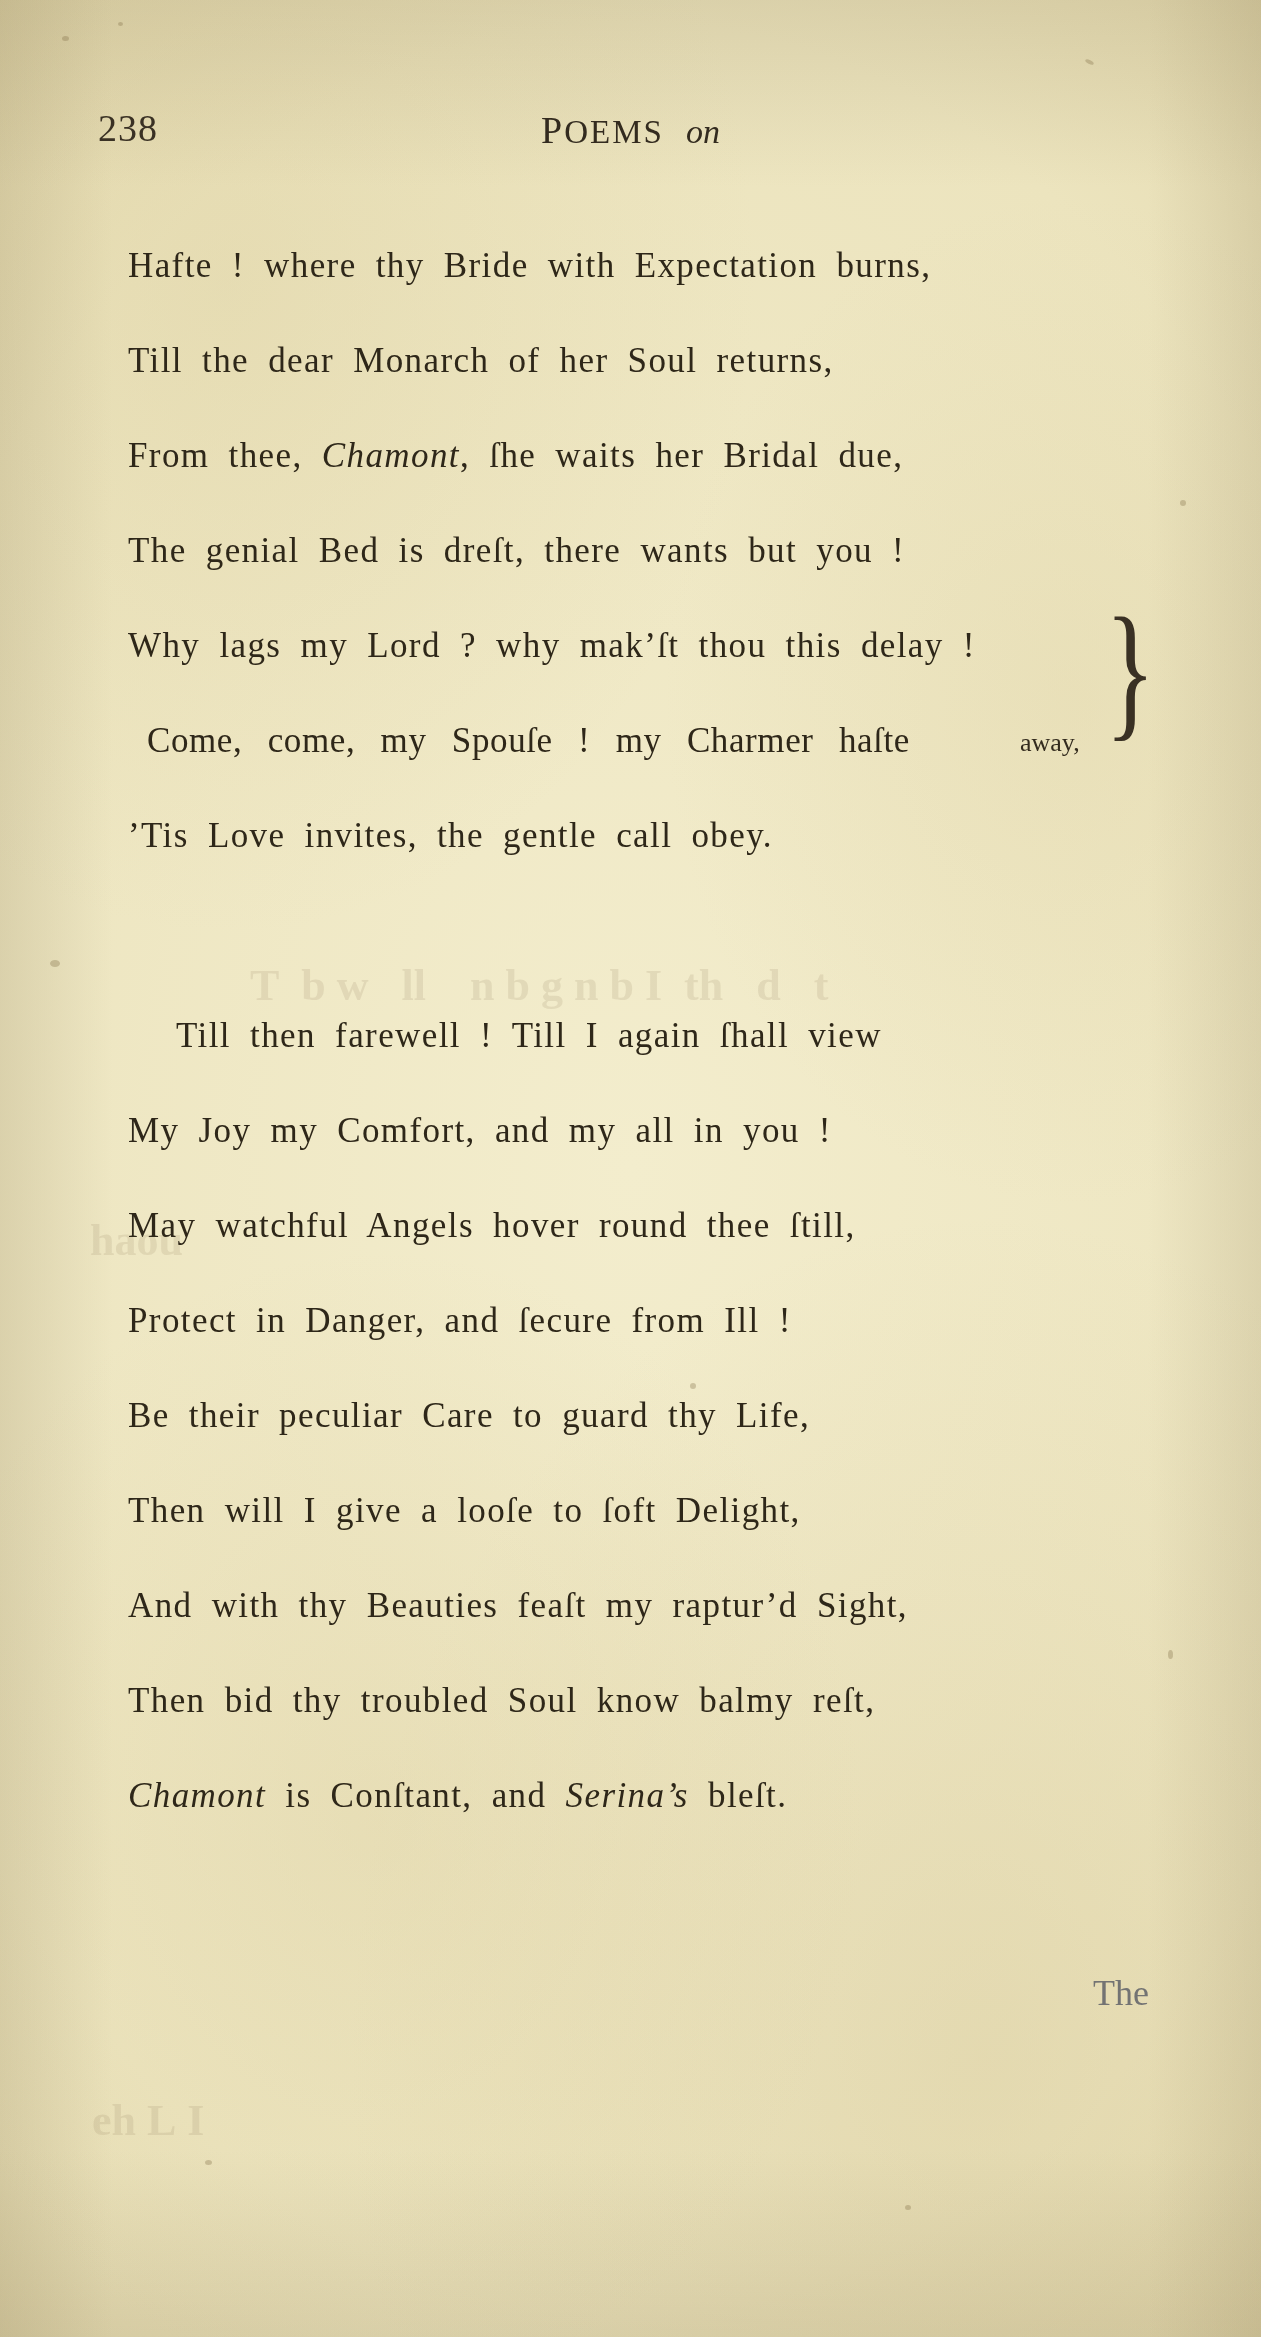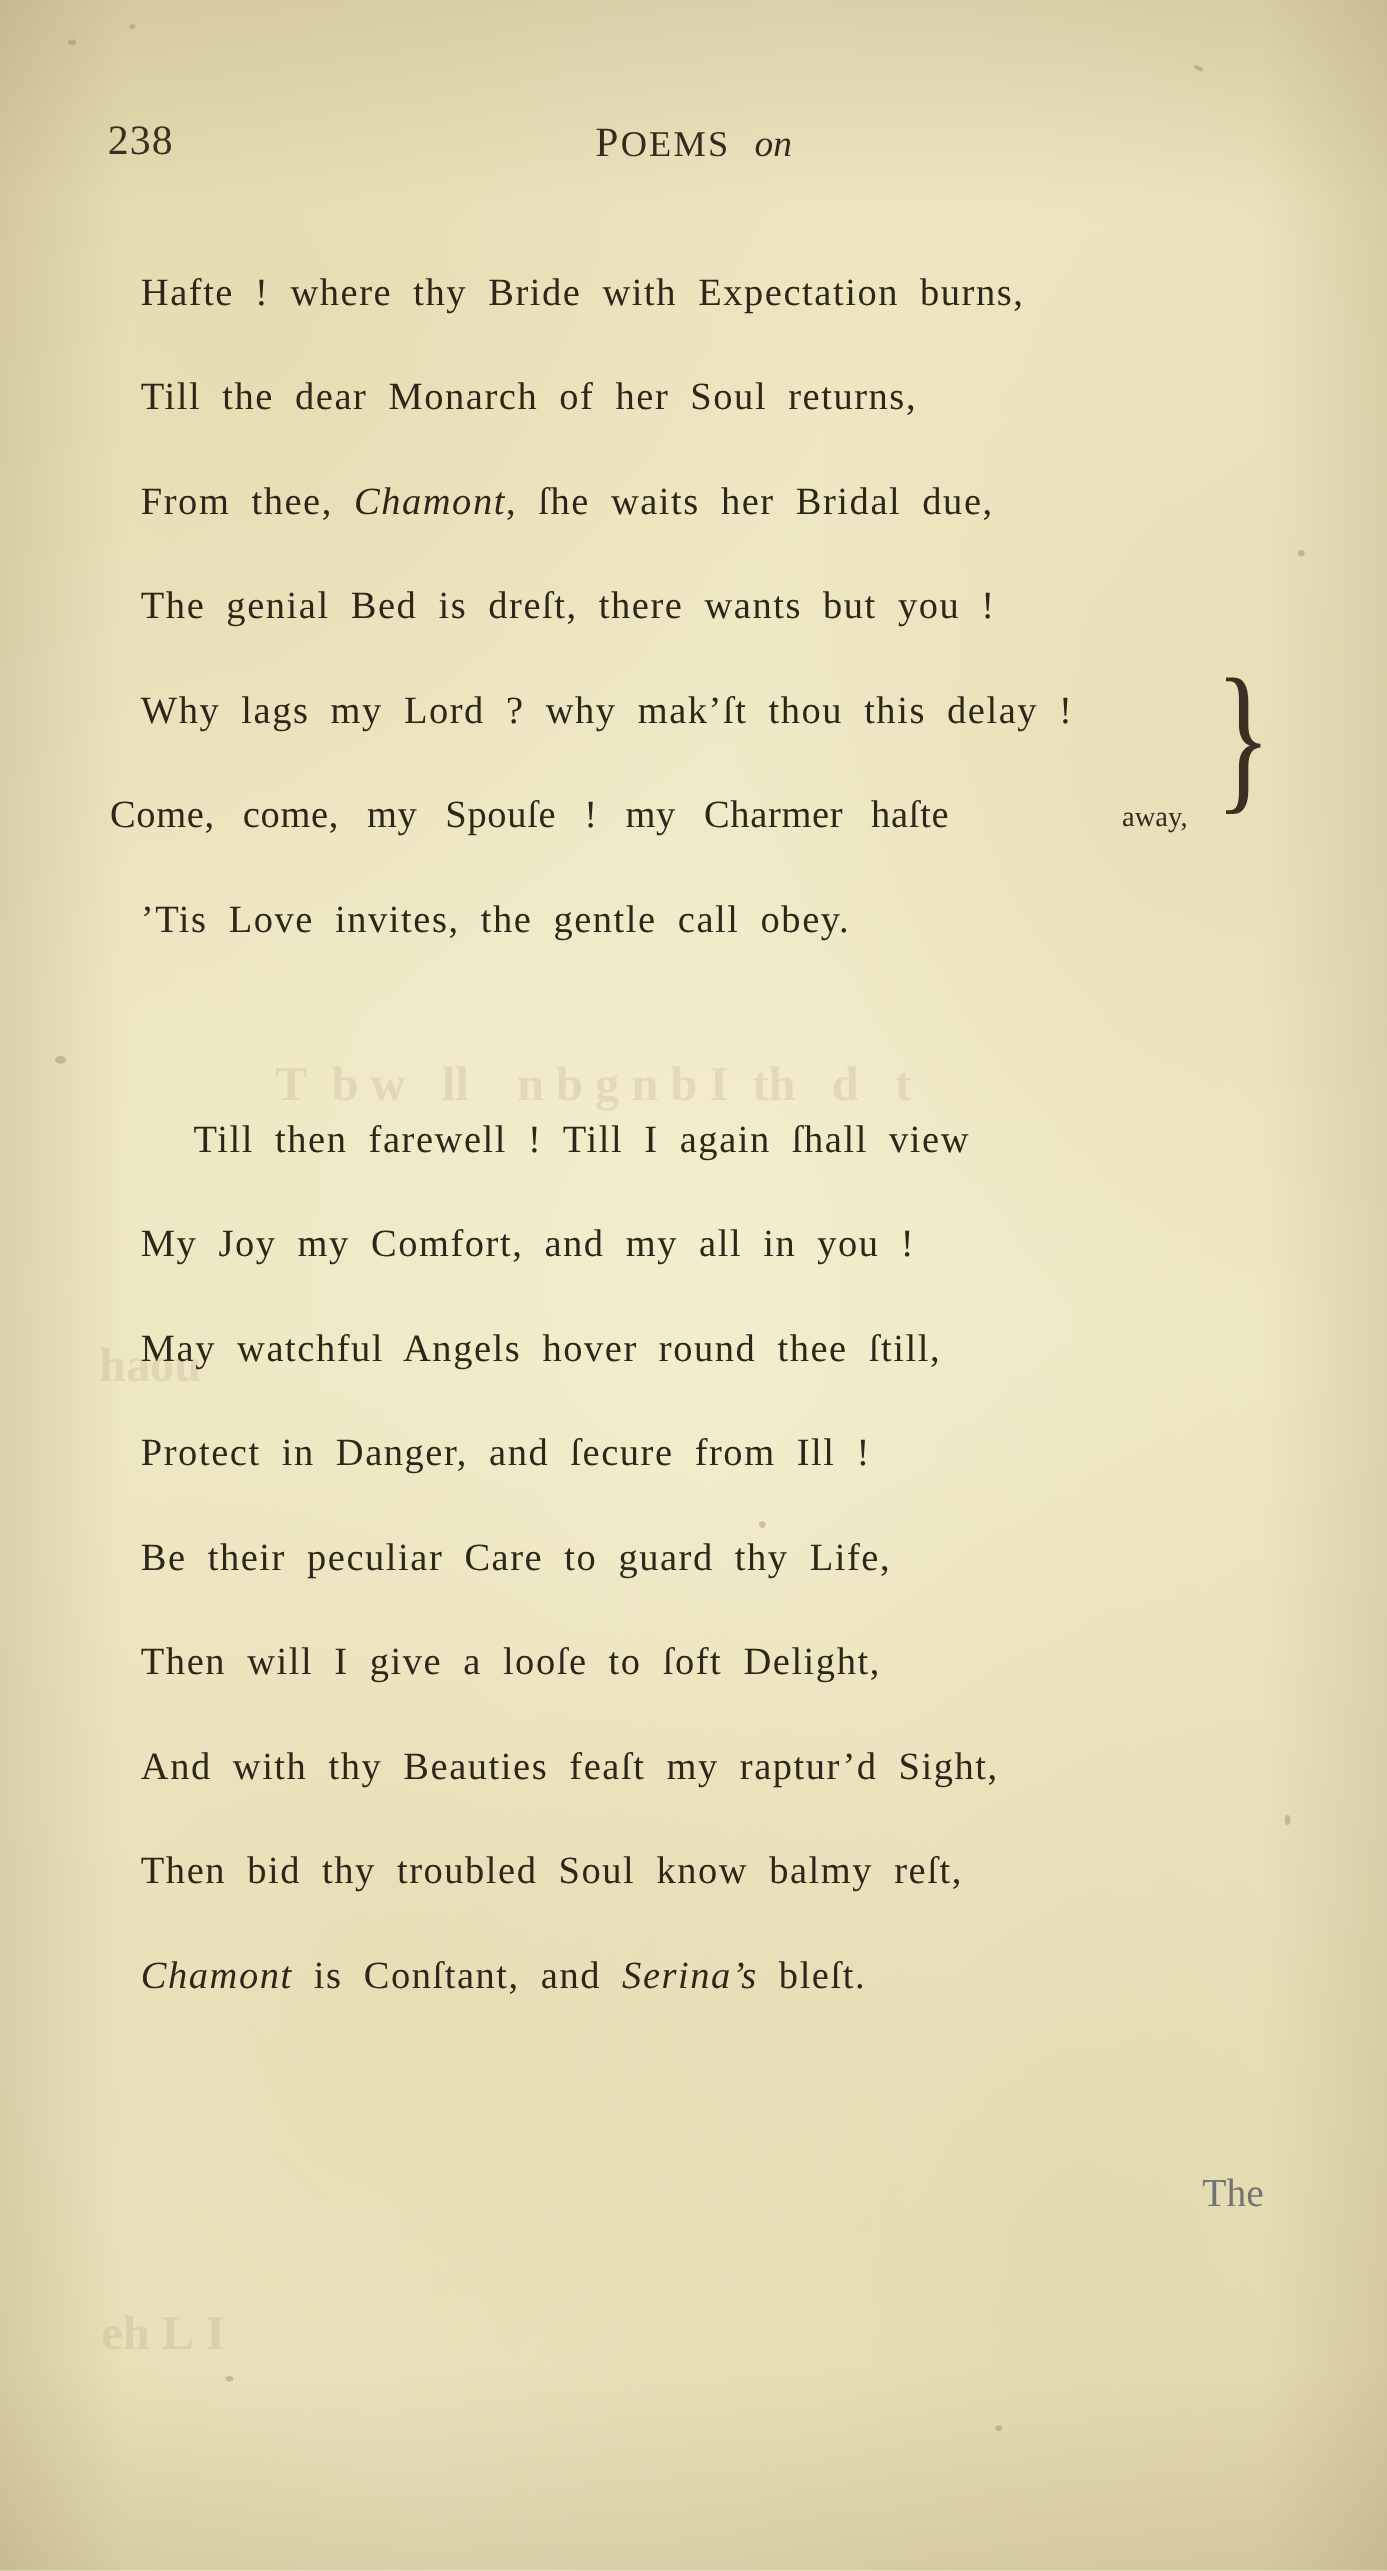--- a/index.html
+++ b/index.html
@@ -108,20 +108,21 @@
     padding-left: 48px;
   }
   .wide {
     letter-spacing: 1.4px;
     word-spacing: 9px;
     margin-left: 28px;
   }
   .wider {
     letter-spacing: 0.6px;
     word-spacing: 16px;
+    margin-left: 47px;
   }
 
   
   .triplet-wrap {
     position: absolute;
     left: 1105px;
     top: 570px;
     width: 70px;
     height: 200px;
   }

